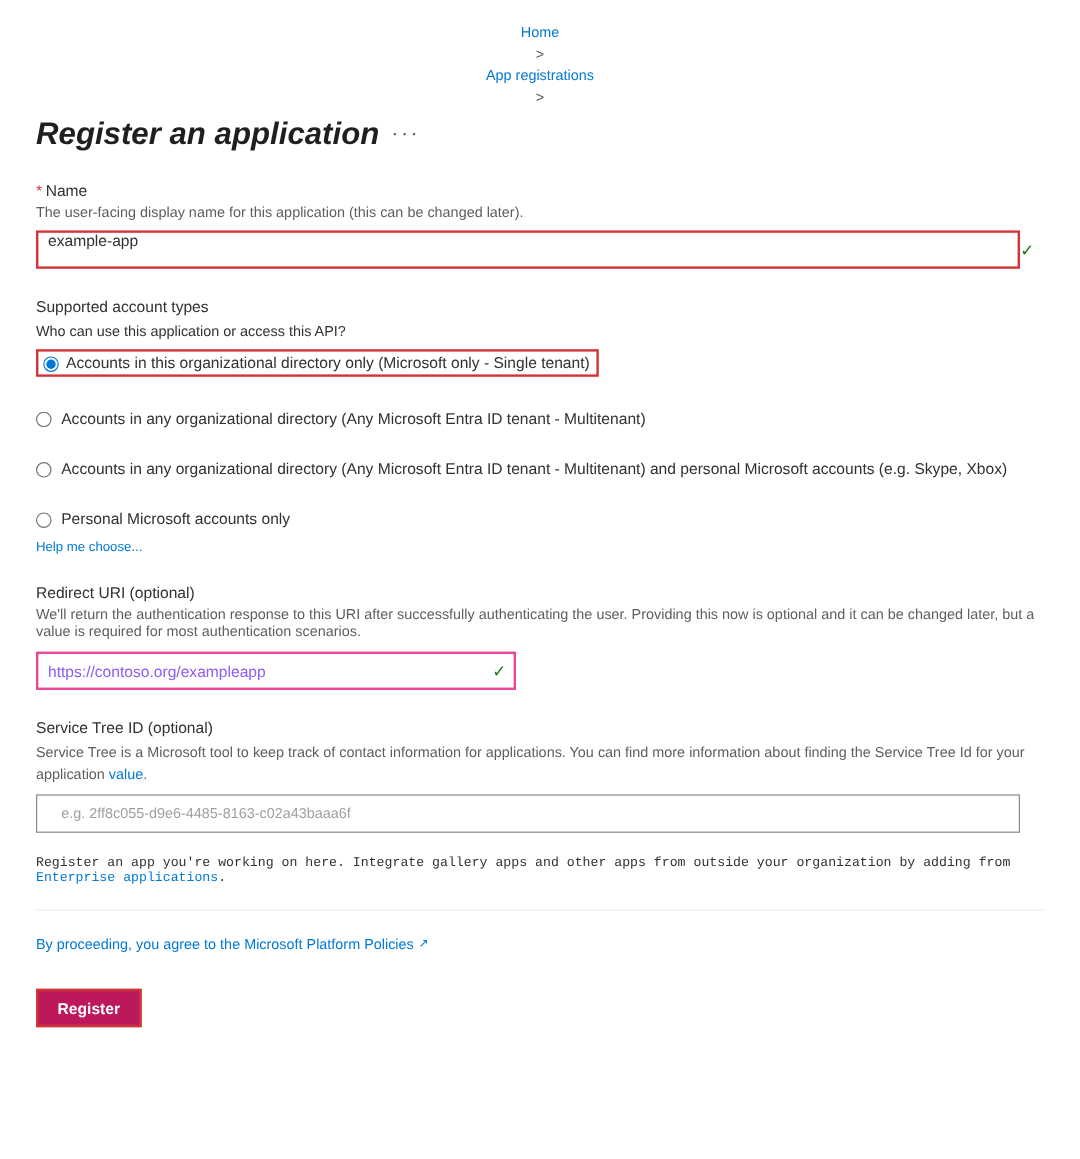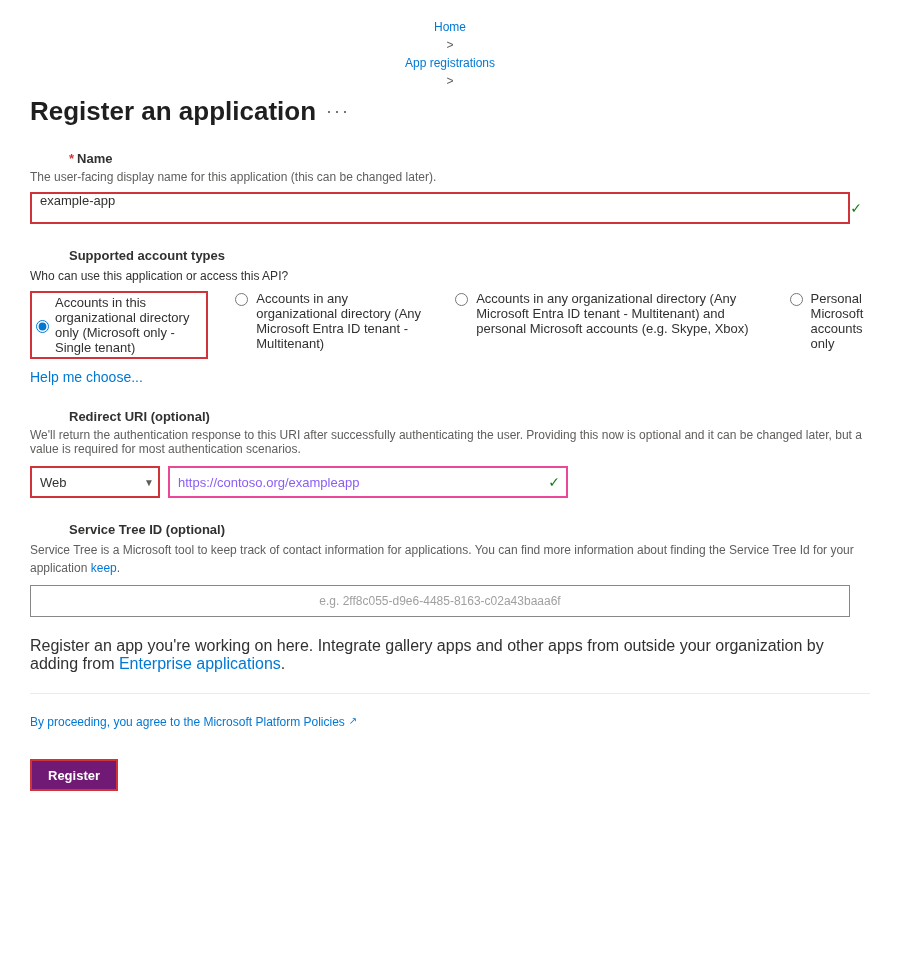--- a/index.html
+++ b/index.html
@@ -26,40 +26,40 @@
 
     
     .page-title {
       font-size: 26px;
       font-weight: 600;
       color: #1f1f1f;
       margin-bottom: 4px;
       display: flex;
       align-items: center;
       gap: 10px;
+      font-style: italic;
     }
     .page-title .ellipsis {
       font-size: 18px;
       color: #605e5c;
       font-weight: 400;
       letter-spacing: 2px;
       cursor: pointer;
     }
 
     
     .section {
       margin-top: 24px;
     }
 
     .section-label {
       font-size: 13px;
-      font-weight: 700;
+      font-weight: 400;
       margin-bottom: 4px;
       color: #323130;
-      margin-left: 39px;
     }
     .required-star {
       color: #d13438;
       margin-right: 3px;
     }
     .section-description {
       font-size: 12px;
       color: #605e5c;
       margin-bottom: 8px;
     }
@@ -85,21 +85,21 @@
     .input-check {
       position: absolute;
       right: 8px;
       color: #107c10;
       font-size: 14px;
     }
 
     
     .radio-group {
       display: flex;
-      flex-direction: row;
+      flex-direction: column;
       gap: 27px;
       margin-top: 8px;
     }
     .radio-item {
       display: flex;
       align-items: flex-start;
       gap: 8px;
       font-size: 13px;
       color: #323130;
       cursor: pointer;
@@ -108,21 +108,21 @@
       margin-top: 2px;
       accent-color: #0078d4;
       cursor: pointer;
       flex-shrink: 0;
     }
 
     
     .help-link {
       color: #0078d4;
       text-decoration: none;
-      font-size: 14px;
+      font-size: 11px;
       cursor: pointer;
       display: inline-block;
       margin-top: 10px;
     }
 
     
     .redirect-row {
       display: flex;
       align-items: center;
       gap: 8px;
@@ -191,31 +191,31 @@
     }
 
     .placeholder-input {
       width: 820px;
       height: 32px;
       border: 1px solid #8a8886;
       padding: 0 20px;
       font-size: 12px;
       color: #a19f9d;
       outline: none;
-      text-align: center;
     }
     .placeholder-input::placeholder {
       color: #a19f9d;
     }
 
     
     .bottom-note {
-      font-size: 16px;
+      font-size: 11px;
       color: #323130;
       margin-top: 16px;
+      font-family: Liberation Mono, monospace;
     }
     .bottom-note a {
       color: #0078d4;
       text-decoration: none;
     }
 
     
     .divider {
       border: none;
       border-top: 1px solid #edebe9;
@@ -232,21 +232,21 @@
       gap: 4px;
       margin-bottom: 16px;
     }
     .external-icon {
       font-size: 10px;
       color: #0078d4;
     }
 
     
     .register-btn {
-      background: #701a75;
+      background: #be185d;
       color: #fff;
       border: 2px solid #d13438;
       height: 32px;
       padding: 0 16px;
       font-size: 13px;
       font-weight: 600;
       cursor: pointer;
       outline: none;
     }
 
@@ -315,40 +315,32 @@
     </div>
   </div>
   <a class="help-link">Help me choose...</a>
 </div>
 
 
 <div class="section">
   <div class="section-label">Redirect URI (optional)</div>
   <div class="section-description">We'll return the authentication response to this URI after successfully authenticating the user. Providing this now is optional and it can be changed later, but a value is required for most authentication scenarios.</div>
   <div class="redirect-row">
-    <div class="select-wrapper">
-      <select class="select-input">
-        <option>Web</option>
-        <option>SPA</option>
-        <option>Public client/native (mobile &amp; desktop)</option>
-      </select>
-      <span class="select-chevron">▼</span>
-    </div>
     <div class="uri-input-wrapper">
       <input type="text" class="uri-input" value="https://contoso.org/exampleapp" style="">
       <span class="uri-check">✓</span>
     </div>
   </div>
 </div>
 
 
 <div class="section">
   <div class="section-label">Service Tree ID (optional)</div>
   <div class="service-tree-desc">
-    <span>Service Tree is a Microsoft tool to keep track of contact information for applications. You can find more information about finding the Service Tree Id for your application </span><a class="inline-link">keep</a><span>.</span>
+    <span>Service Tree is a Microsoft tool to keep track of contact information for applications. You can find more information about finding the Service Tree Id for your application </span><a class="inline-link">value</a><span>.</span>
   </div>
   <input type="text" class="placeholder-input" placeholder="e.g. 2ff8c055-d9e6-4485-8163-c02a43baaa6f" style="">
 </div>
 
 
 <div class="bottom-note" style="margin-top:20px;">
   <span>Register an app you're working on here. Integrate gallery apps and other apps from outside your organization by adding from </span><a class="inline-link">Enterprise applications</a><span>.</span>
 </div>
 
 <hr class="divider">

